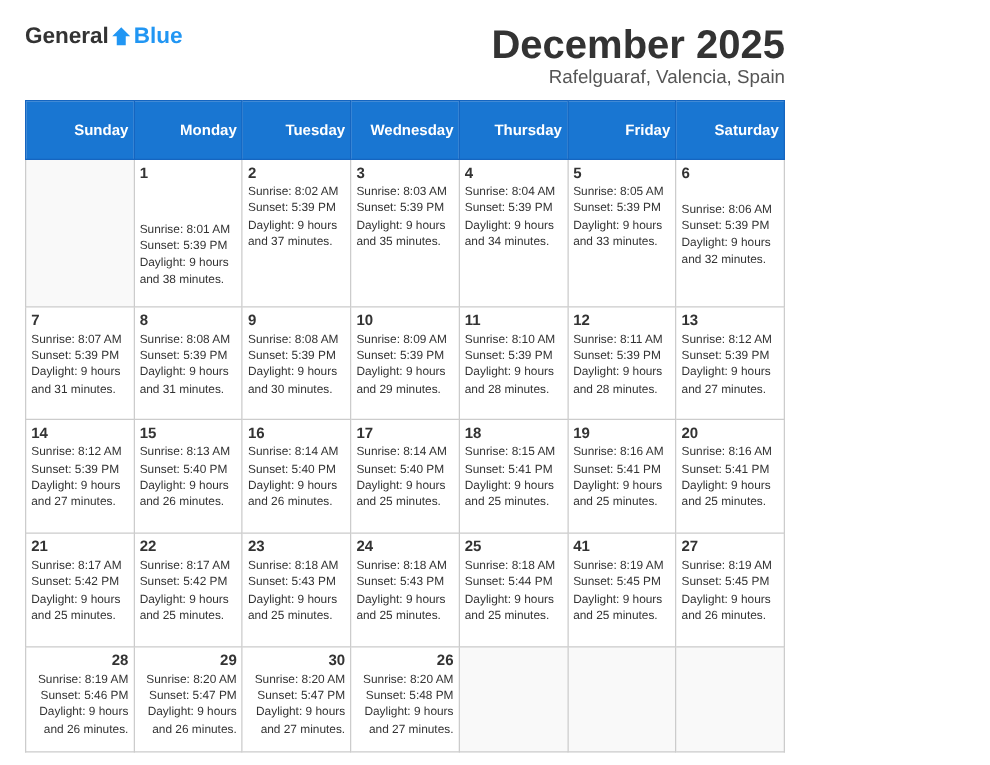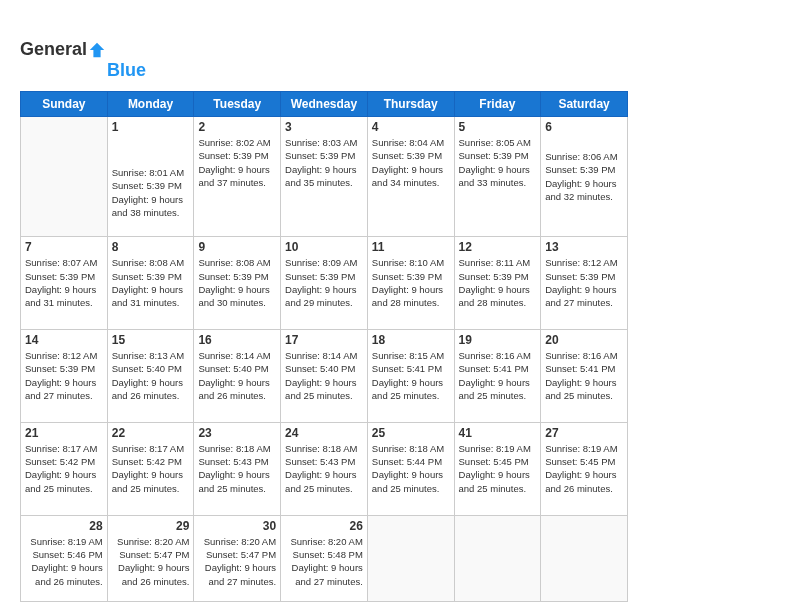--- a/index.html
+++ b/index.html
@@ -29,21 +29,21 @@
       align-items: flex-start;
     }
     .logo-text {
       display: flex;
       align-items: center;
       font-size: 18px;
       font-weight: bold;
       color: #333;
     }
     .logo-general { color: #333; }
-    .logo-blue { color: #2196F3; margin-top: 42px; }
+    .logo-blue { color: #2196F3; }
     .logo-icon {
       width: 18px;
       height: 18px;
       margin: 0 1px;
     }
     .title-block {
       text-align: right;
     }
     .month-title {
       font-size: 32px;
@@ -58,22 +58,22 @@
     .calendar {
       width: 100%;
       border-collapse: collapse;
       flex: 1;
     }
     .calendar th {
       background: #1976D2;
       color: #fff;
       font-size: 12px;
       font-weight: bold;
-      padding: 5px 4px;
-      text-align: center;
+      padding: 16px 4px;
+      text-align: right;
       border: 1px solid #1565C0;
     }
     .calendar td {
       border: 1px solid #ccc;
       vertical-align: top;
       padding: 3px 4px;
       width: calc(100% / 7);
       height: 82px;
       font-size: 10px;
       color: #333;
@@ -106,20 +106,24 @@
   <div class="header">
     <div class="logo">
       <div class="logo-text">
         <span class="logo-general">General</span>
         <svg class="logo-icon" viewBox="0 0 20 20">
           <polygon points="10,2 18,10 14,10 14,18 6,18 6,10 2,10" fill="#2196F3"></polygon>
         </svg>
         <span class="logo-blue">Blue</span>
       </div>
     </div>
+    <div class="title-block">
+      <div class="month-title">December 2025</div>
+      <div class="location">Rafelguaraf, Valencia, Spain</div>
+    </div>
   </div>
 
   <table class="calendar">
     <thead>
       <tr>
       <th>Sunday</th>
           <th>Monday</th>
           <th>Tuesday</th>
           <th>Wednesday</th>
           <th>Thursday</th>

